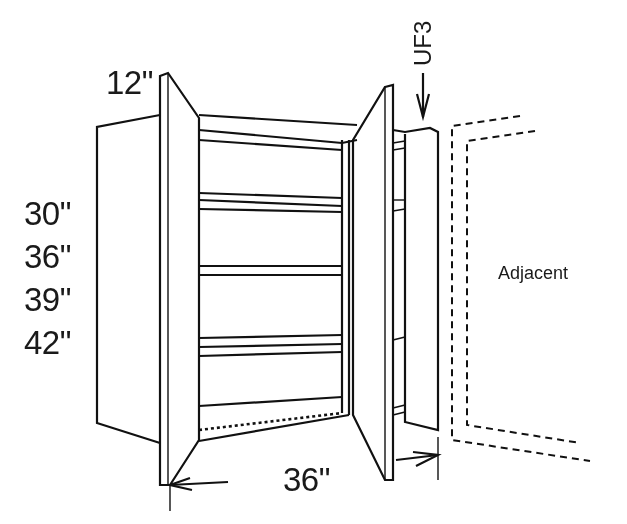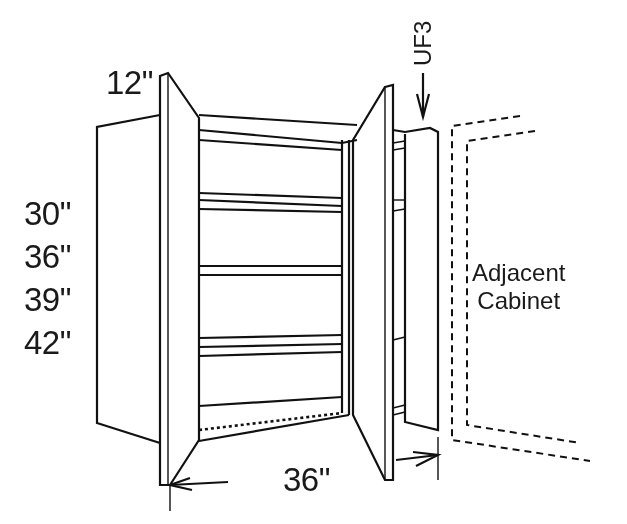--- a/index.html
+++ b/index.html
@@ -3,21 +3,21 @@
 <meta charset="utf-8">
 <style>
   html, body { margin: 0; padding: 0; background: #ffffff; }
   body { width: 627px; height: 524px; position: relative; overflow: hidden; font-family: "Liberation Sans", sans-serif; }
   #diagram { position: absolute; left: 0; top: 0; width: 627px; height: 524px; }
   .lbl { position: absolute; color: #1a1a1a; font-family: "Liberation Sans", sans-serif; font-weight: 400; line-height: 1; white-space: nowrap; }
   .dim { font-size: 33px; letter-spacing: -0.5px; }
   .heights { position: absolute; left: 24px; top: 194px; display: flex; flex-direction: column; gap: 3px; }
   .heights .dim { position: static; line-height: 40px; height: 40px; }
   .uf3 { font-size: 24px; transform: rotate(-90deg); transform-origin: left top; }
-  .adj { font-size: 24px; text-align: center; line-height: 28px; }
+  .adj { font-size: 18px; text-align: center; line-height: 28px; margin-left: 26px; }
   svg line, svg polyline, svg path, svg polygon { stroke: #111; fill: none; stroke-width: 2.2; stroke-linejoin: miter; }
   svg .thin { stroke-width: 1.4; }
   svg .dash { stroke-dasharray: 7 5; stroke-width: 2; }
   svg .dots { stroke-dasharray: 3 3; stroke-width: 2.6; }
 </style>
 </head>
 <body>
 
 <svg id="diagram" viewBox="0 0 627 524" xmlns="http://www.w3.org/2000/svg">
 
@@ -108,14 +108,13 @@
   <div class="lbl dim">39"</div>
   <div class="lbl dim">42"</div>
 </div>
 
 <div class="lbl dim" style="left:283px; top:463px;">36"</div>
 
 <div class="lbl uf3" style="left:411px; top:66px;">UF3</div>
 
 <div class="lbl adj" style="left:472px; top:259px;">
   <div>Adjacent</div>
-  <div>Cabinet</div>
 </div>
 
 </body></html>

